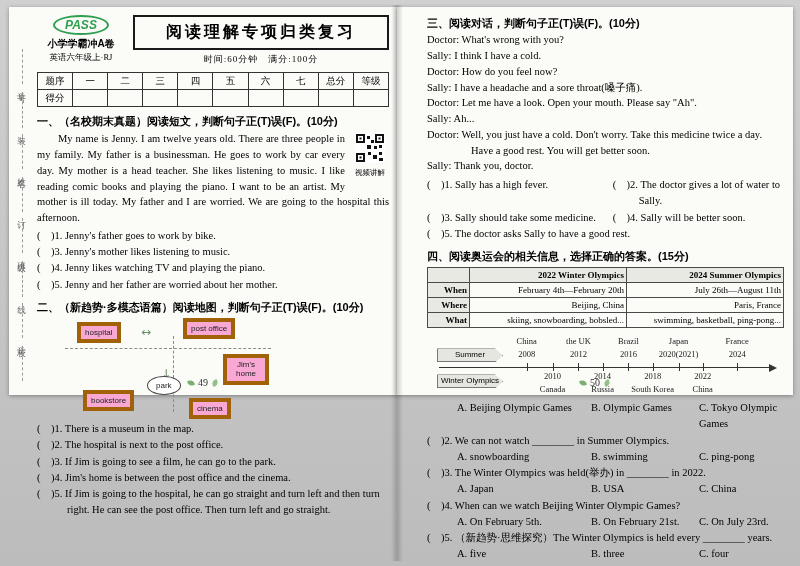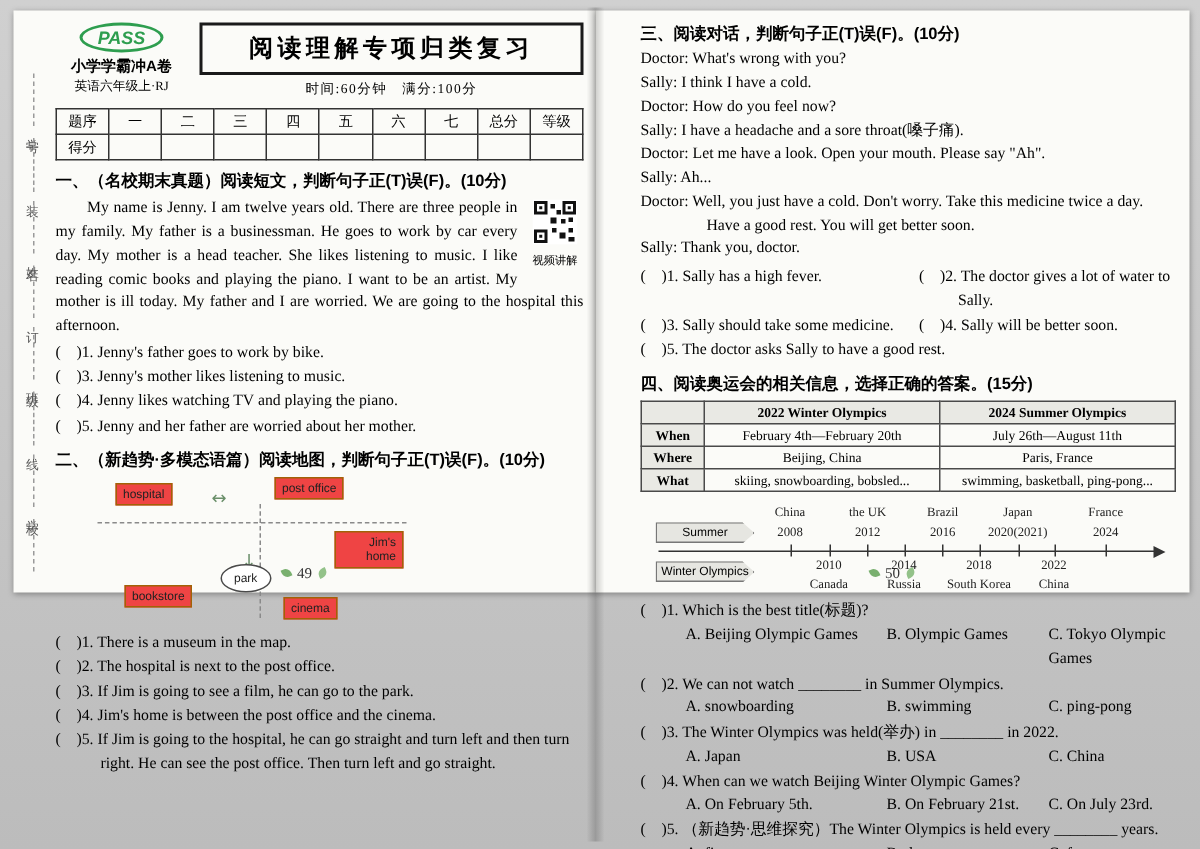--- a/index.html
+++ b/index.html
@@ -83,22 +83,22 @@
   .q-list  { margin-top: 2px; }
 
   
   .map {
     position: relative; width: 214px; height: 100px; margin: 4px 0 3px 28px;
     font-family: "Liberation Sans", sans-serif;
   }
   .map-road-h { position: absolute; left: 0; top: 30px; width: 206px; border-top: 1px dashed #8a8a8a; }
   .map-road-v { position: absolute; left: 108px; top: 18px; height: 76px; border-left: 1px dashed #8a8a8a; }
   .map-box {
-    position: absolute; border: 1px solid #a16207; background: #ef4444;
-    font-size: 8px; padding: 2px 4px; text-align: right; line-height: 1.15; color: #222;
+    position: absolute; border: 4px solid #a16207; background: #f9a8d4;
+    font-size: 8px; padding: 2px 4px; text-align: center; line-height: 1.15; color: #222;
   }
   .map-park {
     position: absolute; border: 1px solid #4a4a4a; border-radius: 50%;
     background: #fff; font-size: 8px; padding: 4px 8px; color: #222; margin-top: 18px;
   }
   .map-arrow { position: absolute; color: #6a8f6a; font-size: 12px; line-height: 1; font-family: "DejaVu Sans", sans-serif; }
 
   
   .page-footer {
     position: absolute; bottom: 7px; left: 0; width: 100%;
@@ -115,21 +115,21 @@
   .dlg-wrap { margin-top: 2px; }
 
   
   .q-grid { display: grid; grid-template-columns: 52% 48%; margin-top: 3px; }
   .q-grid .q-line { padding-left: 26px; text-indent: -26px; }
   .q-span { grid-column: 1 / -1; }
 
   
   .oly-table { border-collapse: collapse; width: 100%; margin-top: 4px; table-layout: fixed; }
   .oly-table td {
-    border: 1px solid #4a4a4a; font-size: 9px; text-align: center;
+    border: 1px solid #4a4a4a; font-size: 9px; text-align: right;
     height: 15px; padding: 1px 2px; font-family: "Liberation Serif", serif;
   }
   .oly-table .shade { background: #e9e9e4; font-weight: bold; }
 
   
   .timeline {
     position: relative; height: 62px; margin: 8px 2px 2px 10px;
     font-size: 8.5px; font-family: "Liberation Serif", serif;
   }
   .tl-axis  { position: absolute; left: 2px; right: 12px; top: 31px; border-top: 1.4px solid #333; }
@@ -389,21 +389,20 @@
         <span class="tl-item row-ybot" style="left:62.5%;">2018</span>
         <span class="tl-item row-ybot" style="left:77%;">2022</span>
 
         <span class="tl-item row-cbot" style="left:33.5%;">Canada</span>
         <span class="tl-item row-cbot" style="left:48%;">Russia</span>
         <span class="tl-item row-cbot" style="left:62.5%;">South Korea</span>
         <span class="tl-item row-cbot" style="left:77%;">China</span>
       </div>
 
       <div class="mcq">
-        <div class="mcq-stem">(    )1. Which is the best title(标题)?</div>
         <div class="mcq-opts">
           <span>A. Beijing Olympic Games</span>
           <span>B. Olympic Games</span>
           <span>C. Tokyo Olympic Games</span>
         </div>
       </div>
       <div class="mcq">
         <div class="mcq-stem">(    )2. We can not watch ________ in Summer Olympics.</div>
         <div class="mcq-opts">
           <span>A. snowboarding</span>

